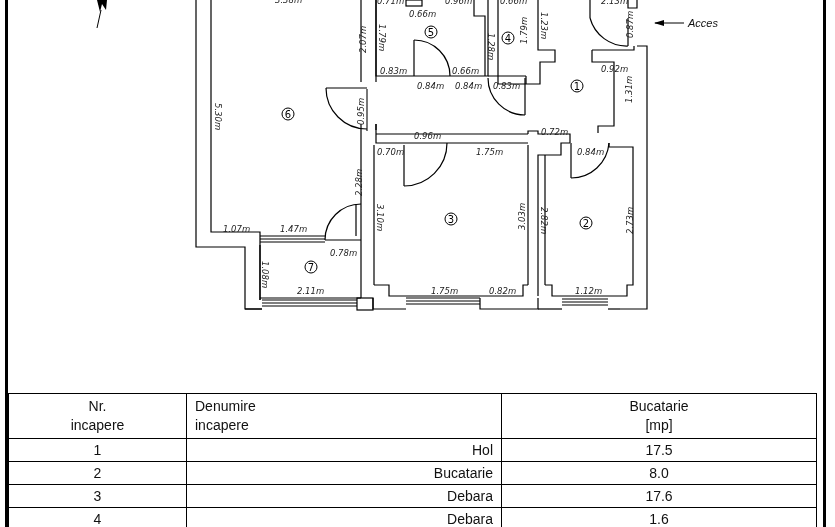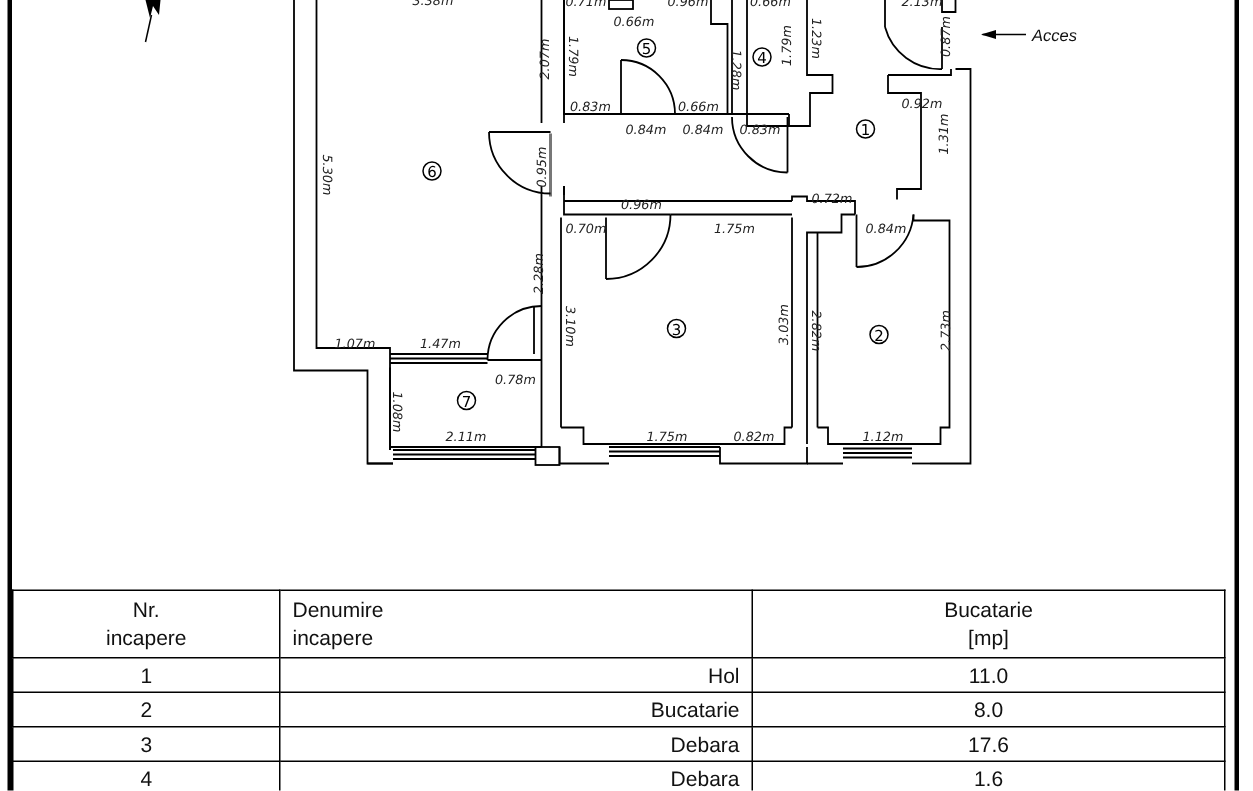--- a/index.html
+++ b/index.html
@@ -196,21 +196,21 @@
       <th class="c3">
         <span>Bucatarie</span><br>
         <span>[mp]</span>
       </th>
     </tr>
   </thead>
   <tbody>
     <tr>
       <td class="c1">1</td>
       <td class="c2">Hol</td>
-      <td class="c3">11.0</td>
+      <td class="c3">17.5</td>
     </tr>
     <tr>
       <td class="c1">2</td>
       <td class="c2">Bucatarie</td>
       <td class="c3">8.0</td>
     </tr>
     <tr>
       <td class="c1">3</td>
       <td class="c2">Debara</td>
       <td class="c3">17.6</td>

